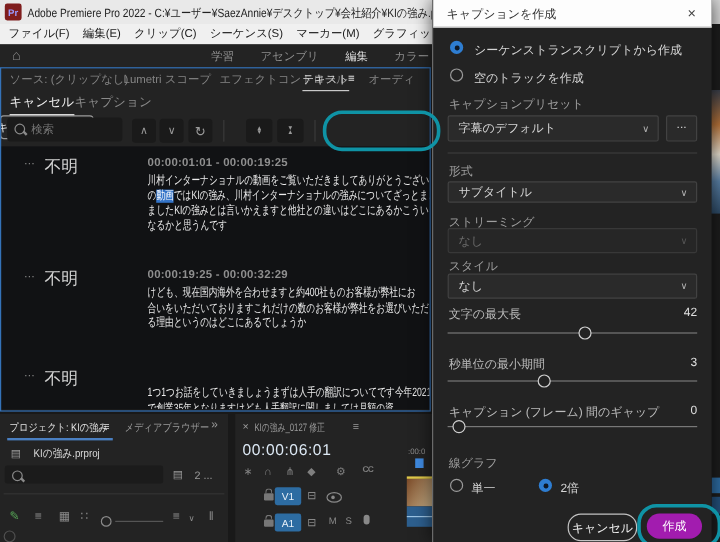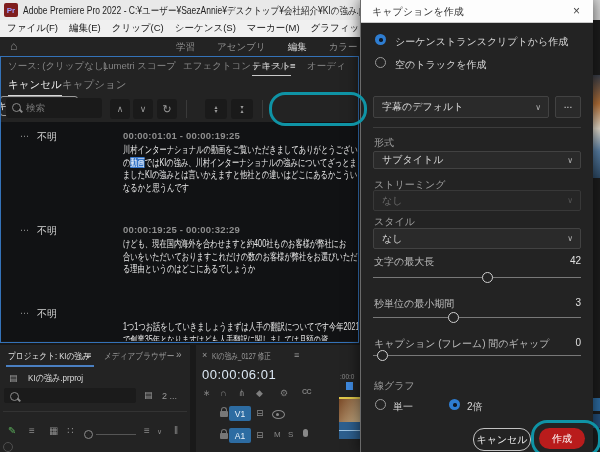--- a/index.html
+++ b/index.html
@@ -40,21 +40,21 @@
     display:flex;align-items:center;justify-content:center;font-size:9px;}
   .vdiv{position:absolute;width:1px;height:18px;background:#3a3a3a;}
   .updown{display:flex;flex-direction:column;align-items:center;line-height:4px;font-size:6px;}
   #create-cap-btn{left:278px;top:3px;width:76px;height:18px;background:#242424;border:1px solid #9a9a9a;
     border-radius:3px;color:#e8e8e8;font-size:9px;display:flex;align-items:center;justify-content:center;white-space:nowrap;}
   .ring{position:absolute;border:3px solid #0f93a5;border-radius:16px;z-index:30;}
   
   #transcript{left:0;top:122px;width:358px;height:219px;background:#111214;overflow:hidden;}
   .tblock{position:absolute;left:0;width:358px;}
   .tb-dots{position:absolute;left:20px;top:1px;font-size:9px;color:#8a8a8a;}
-  .tb-speaker{position:absolute;left:37px;top:0;font-size:10px;color:#d2d2d2;}
+  .tb-speaker{position:absolute;left:37px;top:0;font-size:14px;color:#d2d2d2;}
   .tb-time{position:absolute;left:123px;top:0;font-size:9.5px;color:#8f8f8f;letter-spacing:.2px;font-weight:bold;}
   .tb-line{position:absolute;left:123px;width:332px;height:12px;font-size:10px;color:#ececec;}
   .hl{background:#3474c8;color:#fff;}
   
   #bottom{left:0;top:341px;width:600px;height:111px;background:#191919;}
   #proj-panel{left:0;top:345px;width:190px;height:107px;background:#232323;}
   #tl-panel{left:196px;top:345px;width:164px;height:107px;background:#232323;}
   .bp-tab{position:absolute;top:5px;font-size:9px;color:#9a9a9a;}
   .bp-tab.active{color:#e2e2e2;}
   #proj-underline{left:6px;top:20px;width:88px;height:2px;background:#4a7fc1;}
@@ -110,21 +110,21 @@
   .dd .chev{position:absolute;right:7px;font-size:8px;color:#b0b0b0;}
   .dd.disabled{color:#6c6c6c;background:#262626;border-color:#383838;}
   .dd.disabled .chev{color:#555;}
   #dlg-divider{left:12px;top:127px;width:208px;height:1px;background:#3c3c3c;}
   .param-label{position:absolute;font-size:10px;color:#bcbcbc;white-space:nowrap;}
   .param-value{position:absolute;font-size:10px;color:#e0e0e0;text-align:right;width:30px;}
   .track{position:absolute;left:12px;width:208px;height:1px;background:#787878;}
   .knob{position:absolute;top:-5px;width:9px;height:9px;border:1.5px solid #d0d0d0;border-radius:50%;background:#232323;}
   .btn-cancel{position:absolute;border:1px solid #c2c2c2;border-radius:11px;color:#f0f0f0;font-size:10px;
     display:flex;align-items:center;justify-content:center;background:transparent;}
-  .btn-create{position:absolute;background:#b91c1c;border-radius:11px;color:#fff;font-size:10px;
+  .btn-create{position:absolute;background:#a21caf;border-radius:11px;color:#fff;font-size:10px;
     display:flex;align-items:center;justify-content:center;}
 </style>
 </head>
 <body>
 
 <div id="root">
 
   <div id="titlebar" class="abs">
     <div id="pr-icon" class="abs">Pr</div>
     <div id="win-title" class="abs sq85">Adobe Premiere Pro 2022 - C:¥ユーザー¥SaezAnnie¥デスクトップ¥会社紹介¥KIの強み.prproj</div>
@@ -289,20 +289,21 @@
   <div id="dialog" class="abs">
     <div id="dlg-titlebar" class="abs">
       <div id="dlg-title" class="abs">キャプションを作成</div>
       <div id="dlg-close" class="abs">×</div>
     </div>
     <span class="radio sel" style="left:14px;top:34px;"></span>
     <span class="dlg-radiolabel" style="left:34px;top:35px;">シーケンストランスクリプトから作成</span>
     <span class="radio" style="left:14px;top:57px;"></span>
     <span class="dlg-radiolabel" style="left:34px;top:58px;">空のトラックを作成</span>
 
+    <span class="dlg-label" style="left:13px;top:80px;">キャプションプリセット</span>
     <div class="dd" style="left:12px;top:96px;width:176px;height:22px;">
       <span>字幕のデフォルト</span>
       <span class="chev">∨</span>
     </div>
     <div class="dd" style="left:194px;top:96px;width:26px;height:22px;justify-content:center;padding:0;">
       <span style="margin-top:-5px;">...</span>
     </div>
     <div id="dlg-divider" class="abs"></div>
 
     <span class="dlg-label" style="left:13px;top:136px;">形式</span>

